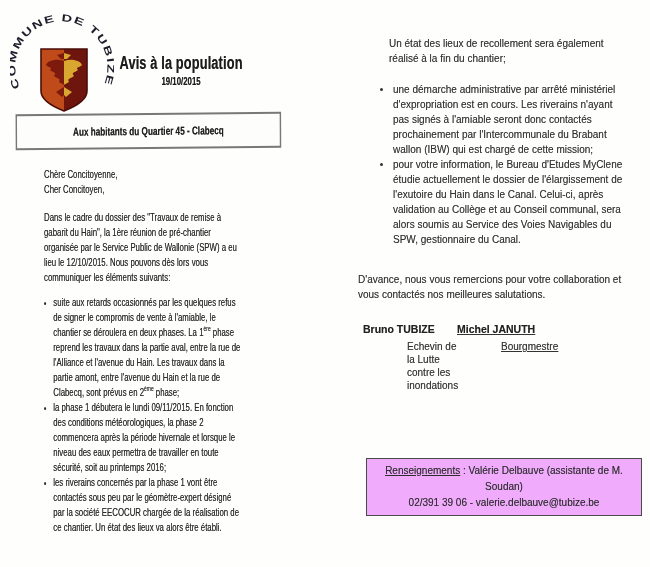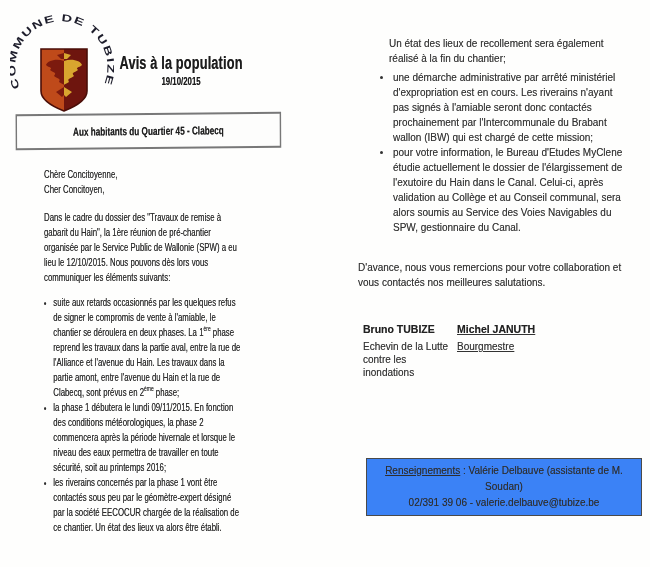--- a/index.html
+++ b/index.html
@@ -47,33 +47,33 @@
   .logo{ position:absolute; left:10px; top:5px; width:104px; height:112px; }
   .arc-text{ font-size:10px; font-weight:700; fill:#1d1d2b; letter-spacing:1px; }
   
   .page-right{
     position:absolute; left:355px; top:0; width:292px; height:567px;
     font-size:10px; line-height:15px; color:#333;
     text-shadow:0 0 0.5px rgba(50,50,50,0.5);
   }
   .cont{ margin:36px 0 0 34px; width:234px; }
   .page-right ul{
-    list-style:disc; margin:4px 0 0 14px; padding-left:24px; width:257px;
+    list-style:disc; margin:16px 0 0 14px; padding-left:24px; width:257px;
   }
   .closing{ margin:25px 0 0 3px; width:286px; }
   .signatures{
     position:absolute; left:8px; top:322px; width:284px; display:flex;
   }
   .sig{ }
   .sig-1{ width:94px; } .sig-2{ width:103px; } .sig-3{ width:87px;text-decoration:underline; }
   .sig-name{ font-weight:700; font-size:10.5px; color:#222; white-space:nowrap; }
-  .sig-role{ font-size:10px; line-height:13px; margin-top:3px; }
+  .sig-role{ font-size:10px; line-height:13px; margin-top:3px;margin-left:44px; }
   .info-box{
     position:absolute; left:11px; top:458px; width:276px; height:58px;
-    border:1.5px solid #4a4a4a; background:#3b82f6;
+    border:1.5px solid #4a4a4a; background:#f0abfc;
     display:flex; flex-direction:column; align-items:center; justify-content:center;
     text-align:center; font-size:10px; line-height:16px; color:#2e2e2e;
   }
   .underline{ text-decoration:underline; }
 </style>
 </head>
 <body>
 
 <div class="canvas">
 

